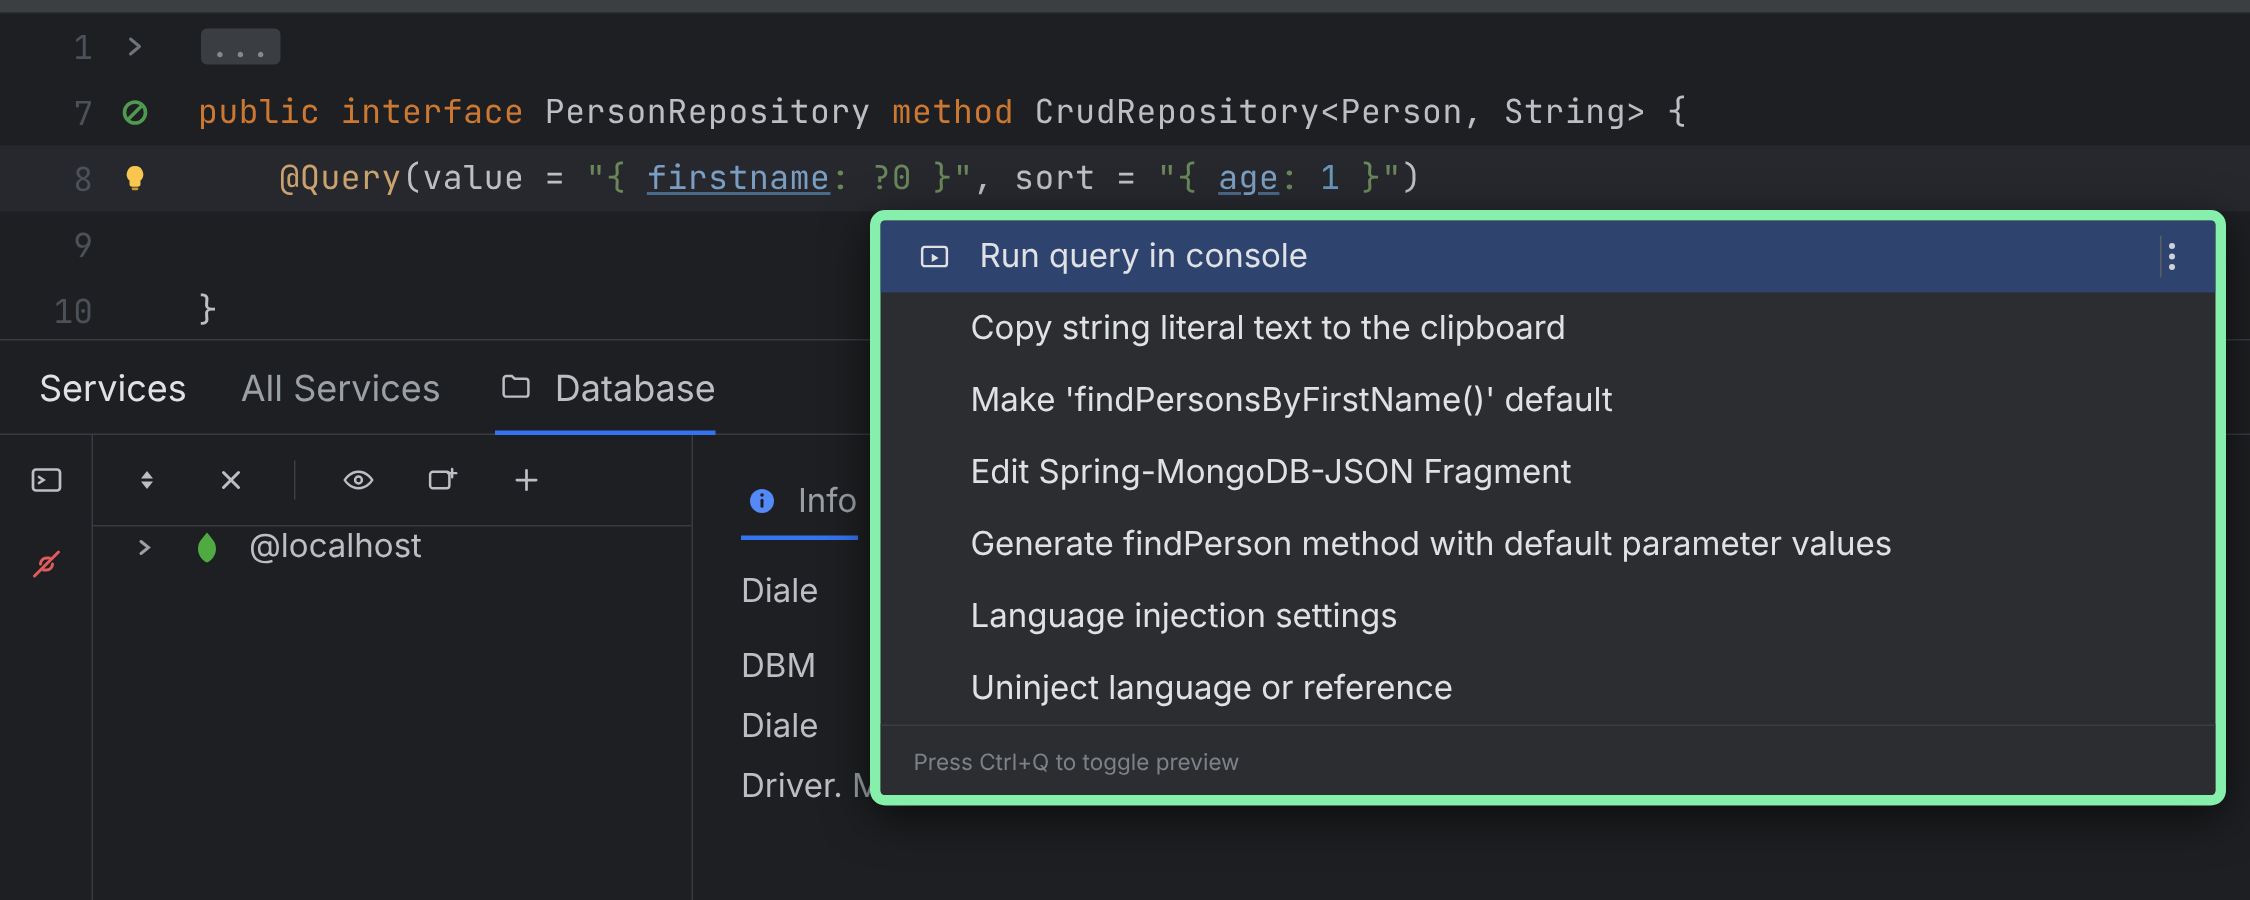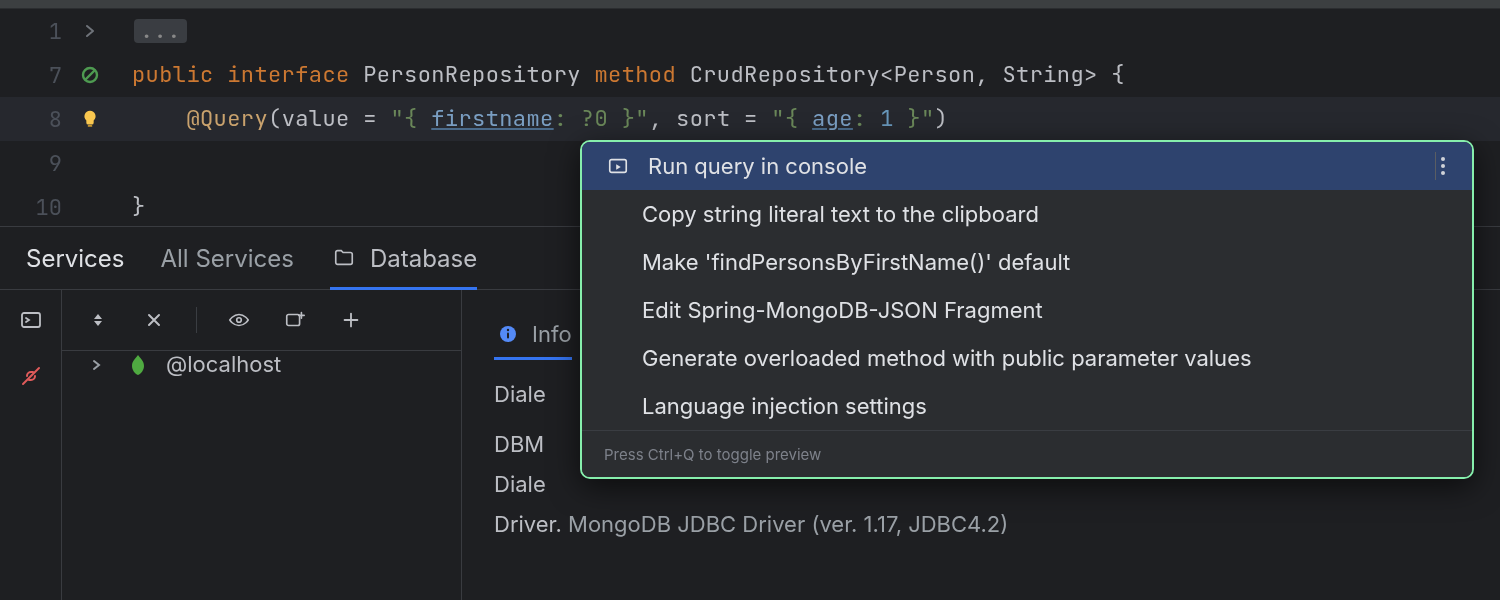--- a/index.html
+++ b/index.html
@@ -97,21 +97,21 @@
   .tw-details{flex:1;padding:24px 32px;font-size:22px;color:var(--fg);line-height:40px;min-width:0;}
   .tw-subtabs{display:flex;gap:30px;margin-bottom:6px;}
   .tw-subtab{display:flex;align-items:center;gap:10px;color:var(--fg-dim);position:relative;height:40px;}
   .tw-subtab.active::after{content:"";position:absolute;left:0;right:0;bottom:-6px;height:3px;background:var(--accent-blue);}
   .tw-row{white-space:nowrap;}
   .tw-row .lbl{color:var(--fg);}
   .tw-row .val{color:var(--fg-dim);}
   
   .popup{
     position:absolute;left:580px;top:140px;width:890px;
-    background:var(--menu-bg);border:2px solid #86efac;border-radius:10px;
+    background:var(--menu-bg);border:7px solid #86efac;border-radius:10px;
     box-shadow:0 8px 30px rgba(0,0,0,0.6);
     font-family:"Segoe UI","Inter",system-ui,sans-serif;
     overflow:hidden;
   }
   .popup-item{
     display:flex;align-items:center;height:48px;padding:0 22px;gap:16px;
     color:#dfe1e5;font-size:22px;
   }
   .popup-item.sel{background:var(--menu-sel);}
   .popup-item .spacer{flex:1;}
@@ -301,20 +301,24 @@
   <div class="popup-item">
     <span style="width:22px;"></span>
     <span>Make 'findPersonsByFirstName()' default</span>
   </div>
   <div class="popup-item">
     <span style="width:22px;"></span>
     <span>Edit Spring-MongoDB-JSON Fragment</span>
   </div>
   <div class="popup-item">
     <span style="width:22px;"></span>
-    <span>Generate overloaded method with public parameter values</span>
+    <span>Generate findPerson method with default parameter values</span>
   </div>
   <div class="popup-item">
     <span style="width:22px;"></span>
     <span>Language injection settings</span>
+  </div>
+  <div class="popup-item">
+    <span style="width:22px;"></span>
+    <span>Uninject language or reference</span>
   </div>
   <div class="popup-footer">Press Ctrl+Q to toggle preview</div>
 </div>
 
 </body></html>

